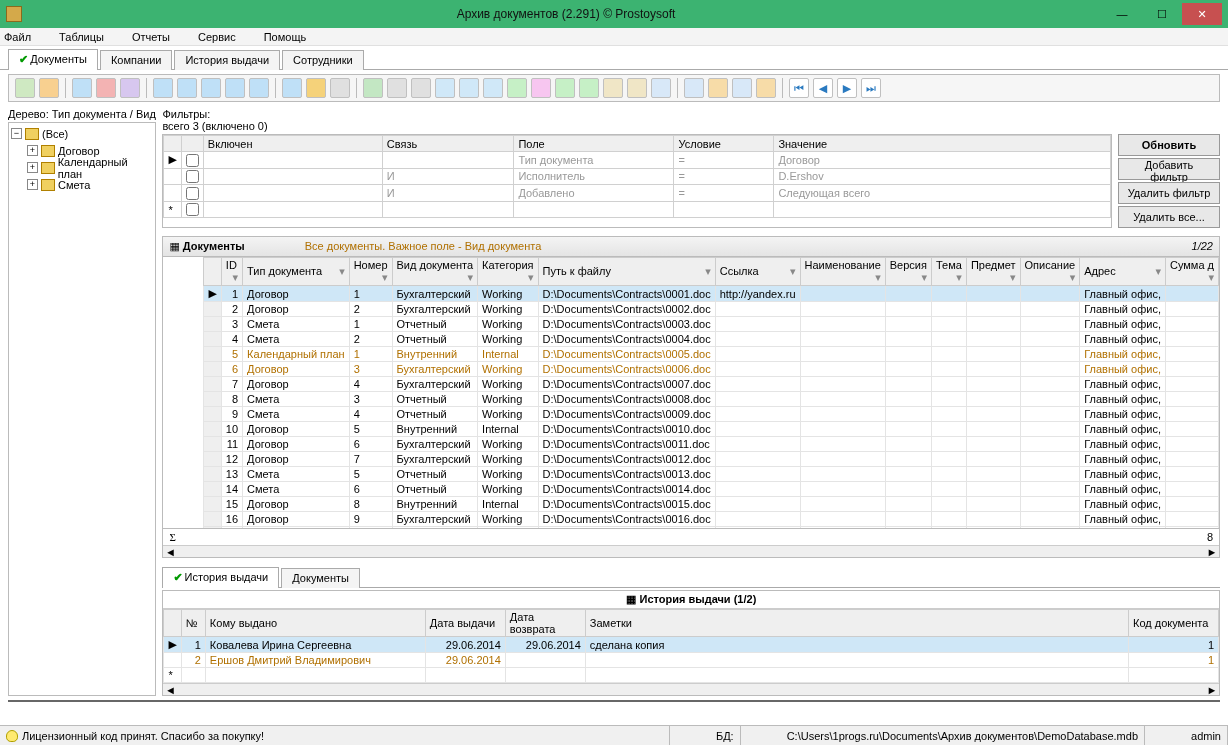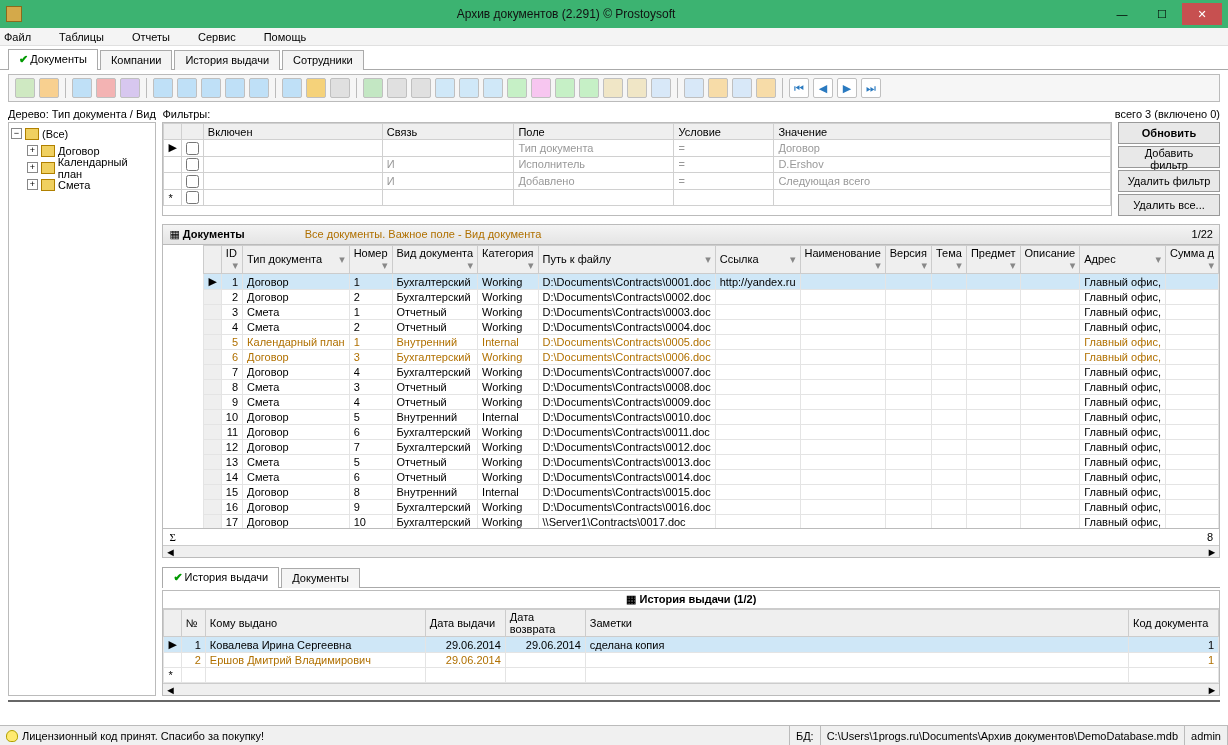--- a/index.html
+++ b/index.html
@@ -20,35 +20,35 @@
 .toolbar .tbtn { width: 20px; height: 20px; margin: 0 2px; background: #e8e8e8; border: 1px solid #c0c0c0; border-radius: 2px; }
 .toolbar .sep { width: 1px; height: 20px; background: #bbb; margin: 0 4px; }
 .main { display: flex; height: 590px; padding: 0 8px 0 8px; }
 .leftcol { width: 170px; display: flex; flex-direction: column; }
 .leftcol .lbl { font-size: 11px; padding: 2px 0; }
 .tree { flex: 1; border: 1px solid #bbb; background: #fff; padding: 2px; overflow: auto; }
 .tree-item { display: flex; align-items: center; height: 17px; font-size: 11px; }
 .tree-item .ex { width: 11px; height: 11px; border: 1px solid #888; text-align: center; line-height: 9px; margin-right: 3px; font-size: 9px; }
 .tree-item .fld { width: 14px; height: 12px; background: #f0d060; border: 1px solid #b08000; margin-right: 3px; }
 .rightcol { flex: 1; margin-left: 6px; display: flex; flex-direction: column; }
-.filter-hdr { display: flex; justify-content: space-between; font-size: 11px; padding: 2px 0; }
+.filter-hdr { display: flex; justify-content: space-between; font-size: 11px; padding: 2px 0; flex-direction: column; }
 .filter-area { display: flex; gap: 6px; }
 .filter-tbl { flex: 1; border: 1px solid #bbb; background: #fff; }
 .filter-tbl table { width: 100%; border-collapse: collapse; font-size: 11px; }
 .filter-tbl th, .filter-tbl td { border: 1px solid #d0d0d0; padding: 1px 4px; text-align: left; height: 16px; }
 .filter-tbl th { background: #efefef; font-weight: normal; }
 .filter-tbl .ck { width: 14px; }
 .filter-tbl .gray { color: #999; }
 .filter-btns { display: flex; flex-direction: column; gap: 2px; }
 .fbtn { width: 102px; height: 22px; background: #e8e8e8; border: 1px solid #999; font-size: 11px; padding: 0 6px; text-align: center; }
 .grid-wrap { margin-top: 8px; border: 1px solid #bbb; flex: 1; display: flex; flex-direction: column; overflow: hidden; }
 .grid-title { background: linear-gradient(#f4f4f4,#e4e4e4); border-bottom: 1px solid #bbb; padding: 3px 6px; display: flex; font-size: 11px; }
 .grid-title .gt-name { font-weight: bold; margin-right: 60px; }
 .grid-title .gt-sub { color: #b07000; }
-.grid-title .gt-right { margin-left: auto; }
+.grid-title .gt-right { margin-left: auto; font-style: italic; }
 .grid-scroll { flex: 1; overflow: auto; padding-left: 40px; }
 .grid { width: 100%; border-collapse: collapse; font-size: 11px; }
 .grid th { background: #efefef; border: 1px solid #ccc; padding: 1px 4px; font-weight: normal; text-align: left; height: 16px; white-space: nowrap; position: sticky; top: 0; }
 .grid td { border: 1px solid #e4e4e4; padding: 1px 4px; height: 15px; white-space: nowrap; }
 .grid tr.sel td { background: #cfe7f7; }
 .grid tr.hl td { color: #b07000; }
 .grid .rh { width: 14px; background: #efefef; text-align: center; }
 .grid .id { text-align: right; width: 24px; }
 .grid .num { text-align: right; }
 .grid-sum { border-top: 1px solid #bbb; font-size: 11px; padding: 2px 6px; display:flex; }
@@ -57,21 +57,21 @@
 .sub-area { display: flex; gap: 6px; }
 .sub-grid-wrap { flex: 1; border: 1px solid #bbb; margin-top: 2px; }
 .sub-title { text-align: center; font-weight: bold; font-size: 11px; padding: 2px; border-bottom: 1px solid #ccc; }
 .sub-grid { width: 100%; border-collapse: collapse; font-size: 11px; }
 .sub-grid th { background: #efefef; border: 1px solid #ccc; padding: 1px 4px; font-weight: normal; text-align: left; }
 .sub-grid td { border: 1px solid #e4e4e4; padding: 1px 4px; }
 .sub-grid tr.sel td { background: #cfe7f7; }
 .sub-grid tr.hl td { color: #b07000; }
 .sub-btns { display: flex; flex-direction: column; gap: 2px; margin-top: 18px; }
 .gutter { height: 8px; border-top: 2px inset #bbb; margin: 4px 8px 0 8px; }
-.statusbar { position: absolute; bottom: 0; left: 0; right: 0; height: 20px; background: #f0f0f0; border-top: 1px solid #bbb; display: flex; align-items: center; font-size: 11px; }
+.statusbar { position: absolute; bottom: 0; left: 0; right: 0; height: 20px; background: #f0f0f0; border-top: 1px solid #bbb; display: flex; align-items: center; font-size: 11px; gap: 40px; }
 .statusbar .cell { border-right: 1px solid #bbb; padding: 0 6px; height: 100%; display: flex; align-items: center; }
 .statusbar .bulb { width: 12px; height: 12px; background: #ffea70; border: 1px solid #b0a000; border-radius: 50% 50% 40% 40%; margin-right: 4px; }
 .row-ptr { font-family: Arial; }
 input[type=checkbox] { vertical-align: middle; }
 </style>
 </head>
 <body>
 
 <div class="titlebar">
   <div class="icon"></div>

